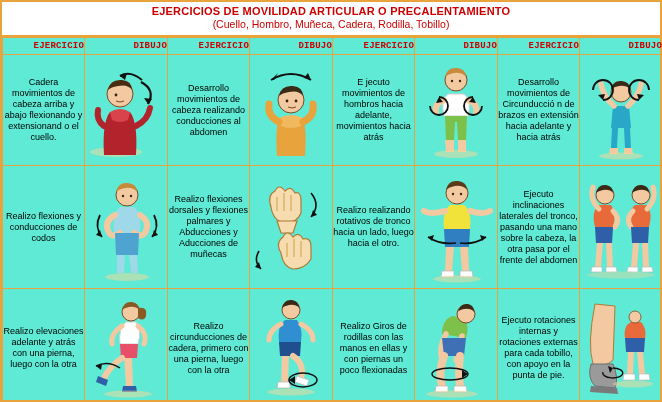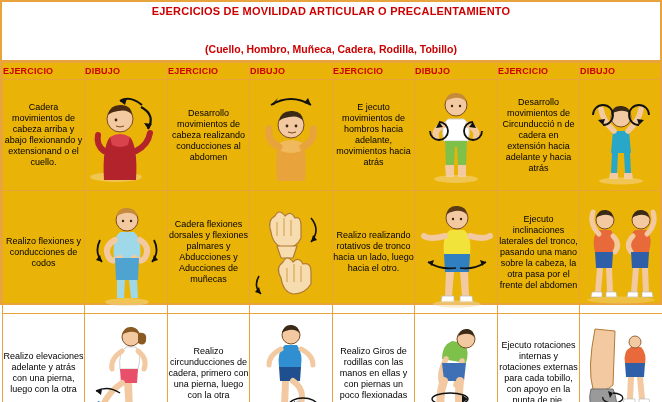--- a/index.html
+++ b/index.html
@@ -8,63 +8,63 @@
     background: #ffffff;
   }
   body {
     width: 662px;
     height: 402px;
     font-family: "Liberation Sans", sans-serif;
     overflow: hidden;
   }
   .page {
     width: 662px;
-    height: 305px;
+    height: 402px;
     box-sizing: border-box;
     border: 2px solid #e8a33d;
-    background: #eab308;
+    background: #5eead4;
     position: relative;
   }
   .title-bar {
     border-bottom: 2px solid #e8a33d;
     text-align: center;
     padding: 3px 2px 4px 2px;
     background: #ffffff;
   }
   .title-line1 {
     font-size: 11px;
     font-weight: bold;
     color: #cc0000;
     letter-spacing: 0.2px;
     line-height: 13px;
   }
   .title-line2 {
     font-size: 10.5px;
-    font-weight: bold;
+    font-weight: normal;
     color: #cc0000;
     line-height: 13px;
-    margin-top: 25px;
   }
   table.grid {
     border-collapse: collapse;
     width: 658px;
     table-layout: fixed;
   }
   table.grid td, table.grid th {
     border: 1px solid #e8a33d;
     vertical-align: middle;
     padding: 0;
   }
   th.colhead {
     font-size: 9px;
     font-weight: bold;
     color: #cc0000;
-    text-align: left;
+    text-align: right;
     height: 16px;
     letter-spacing: 0.2px;
+    font-family: Liberation Mono, monospace;
   }
   td.textcell {
     font-size: 9px;
     color: #000000;
     text-align: center;
     line-height: 11px;
     padding: 2px 3px;
   }
   td.drawcell {
     text-align: center;
@@ -165,21 +165,21 @@
             <path d="M29 56 L51 56 L50 80 L42 80 L41 62 L39 62 L38 80 L30 80 Z" fill="#7ec14a"></path>
             <path d="M29 80 L38 80 L38 92 L30 92 Z" fill="#f2c9a0"></path>
             <path d="M42 80 L50 80 L50 92 L42 92 Z" fill="#f2c9a0"></path>
             <ellipse cx="40" cy="94" rx="22" ry="4" fill="#f6d79a" opacity="0.5"></ellipse>
             <path d="M14 46 a9 9 0 1 0 9 -9" stroke="#111" stroke-width="1.8" fill="none"></path>
             <polygon points="23,37 20,43 27,42" fill="#111"></polygon>
             <path d="M66 46 a9 9 0 1 1 -9 -9" stroke="#111" stroke-width="1.8" fill="none"></path>
             <polygon points="57,37 60,43 53,42" fill="#111"></polygon>
           </svg>
         </td>
-        <td class="textcell">Desarrollo movimientos de Circunducció n de cadera en extensión hacia adelante y hacia atrás</td>
+        <td class="textcell">Desarrollo movimientos de Circunducció n de brazos en extensión hacia adelante y hacia atrás</td>
         <td class="drawcell">
           <svg class="fig" width="80" height="100" viewBox="0 0 80 100">
             <path d="M32 46 L48 46 L50 68 L30 68 Z" fill="#28a7c8"></path>
             <circle cx="40" cy="32" r="10" fill="#f2c9a0" stroke="#7a4a23" stroke-width="1"></circle>
             <path d="M30 29 Q32 20 41 21 Q49 22 49 29 Q45 25 38 26 Q33 27 30 29 Z" fill="#3a2a16"></path>
             <path d="M33 46 Q22 36 20 24" stroke="#f2c9a0" stroke-width="5.5" fill="none" stroke-linecap="round"></path>
             <path d="M47 46 Q58 36 60 24" stroke="#f2c9a0" stroke-width="5.5" fill="none" stroke-linecap="round"></path>
             <path d="M31 68 L37 68 L36 88 L30 88 Z" fill="#28a7c8"></path>
             <path d="M43 68 L49 68 L50 88 L44 88 Z" fill="#28a7c8"></path>
             <path d="M29 88 L37 88 L37 94 L28 94 Z" fill="#f2c9a0"></path>
@@ -207,21 +207,21 @@
             <path d="M29 62 L53 62 L52 84 L30 84 Z" fill="#4fa3d0"></path>
             <path d="M31 84 L39 84 L38 102 L31 102 Z" fill="#9fd8e8"></path>
             <path d="M43 84 L51 84 L52 102 L45 102 Z" fill="#9fd8e8"></path>
             <ellipse cx="41" cy="106" rx="22" ry="4" fill="#f6d79a" opacity="0.5"></ellipse>
             <path d="M14 44 Q8 56 16 66" stroke="#111" stroke-width="1.8" fill="none"></path>
             <polygon points="16,66 10,64 14,59" fill="#111"></polygon>
             <path d="M68 44 Q74 56 66 66" stroke="#111" stroke-width="1.8" fill="none"></path>
             <polygon points="66,66 72,64 68,59" fill="#111"></polygon>
           </svg>
         </td>
-        <td class="textcell">Cadera flexiones dorsales y flexiones palmares y Abducciones y Aducciones de muñecas</td>
+        <td class="textcell">Realizo flexiones dorsales y flexiones palmares y Abducciones y Aducciones de muñecas</td>
         <td class="drawcell">
           <svg class="fig" width="80" height="112" viewBox="0 0 80 112">
             <g transform="translate(6,6)">
               <path d="M14 30 Q10 18 18 14 Q22 6 28 14 Q34 8 38 16 Q44 14 44 24 L44 36 Q40 46 28 46 Q16 44 14 30 Z" fill="#f6dcae" stroke="#b07a35" stroke-width="1.2"></path>
               <path d="M20 44 L24 56 L36 56 L40 44 Z" fill="#f6dcae" stroke="#b07a35" stroke-width="1.2"></path>
               <path d="M20 20 L20 34 M27 16 L27 34 M34 18 L34 34" stroke="#c9963f" stroke-width="0.9" fill="none"></path>
             </g>
             <g transform="translate(22,56)">
               <path d="M8 26 Q2 16 10 10 Q14 2 20 10 Q26 4 30 12 Q38 10 38 20 L38 32 Q32 42 20 42 Q10 40 8 26 Z" fill="#f6dcae" stroke="#b07a35" stroke-width="1.2"></path>
               <path d="M14 16 L14 30 M21 12 L21 30 M28 14 L28 30" stroke="#c9963f" stroke-width="0.9" fill="none"></path>

